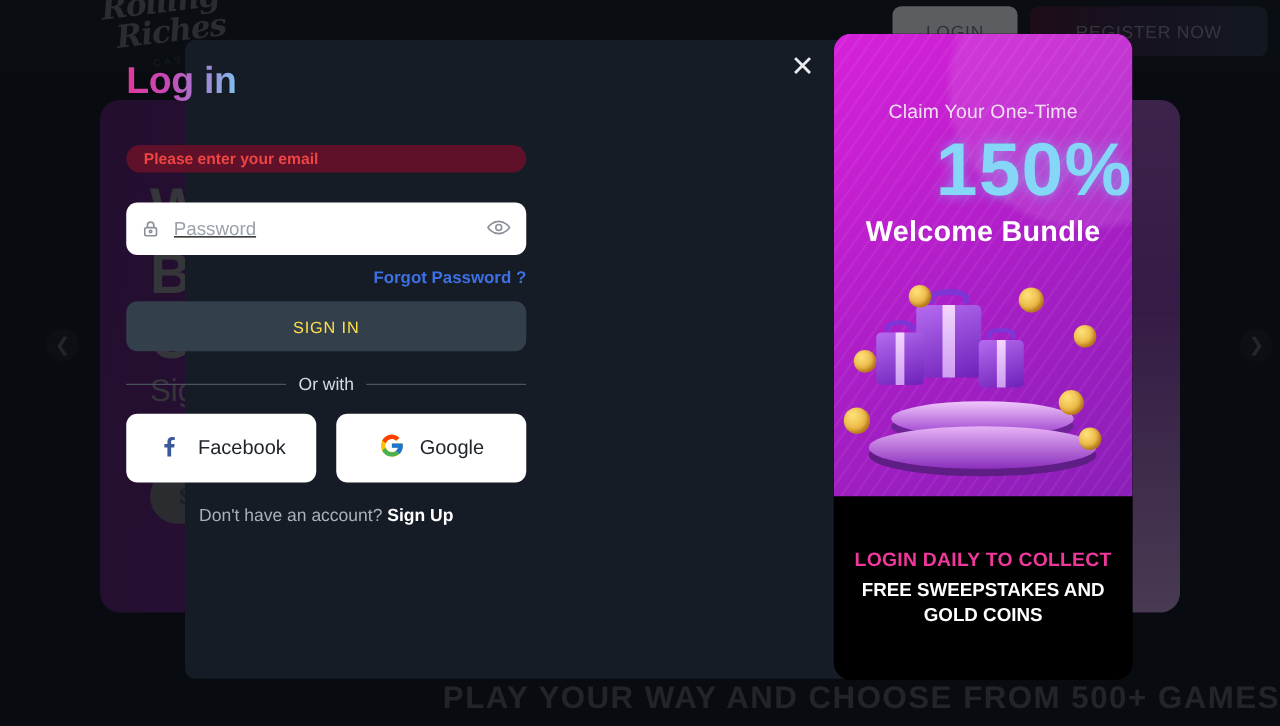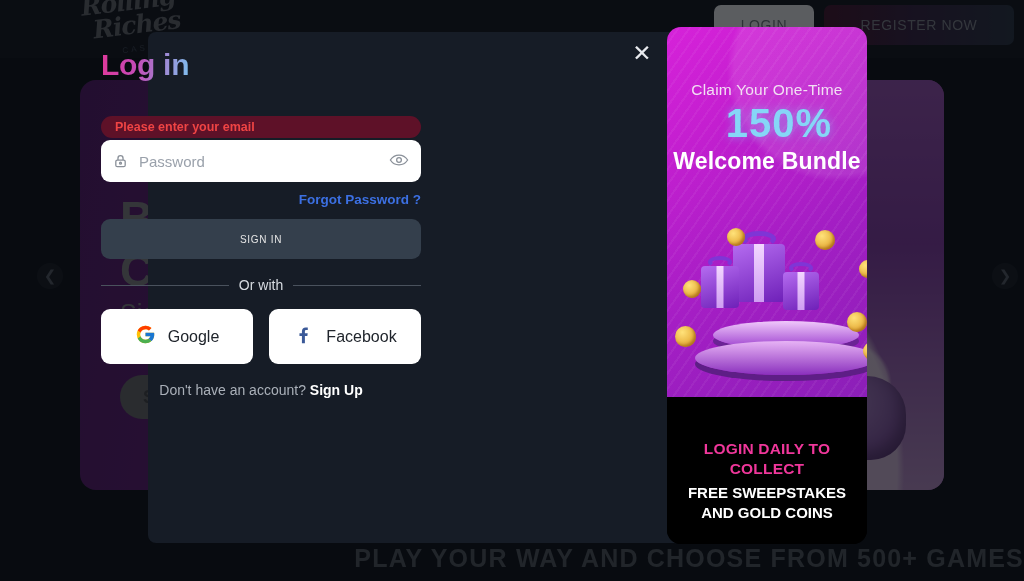--- a/index.html
+++ b/index.html
@@ -160,21 +160,21 @@
     display:flex; align-items:center; padding-left: 14px;
   }
 
   .forgot {
     margin-top: 10px; width: 320px; text-align:right;
     color:#3c70e3; font-size: 13.5px; font-weight: 700;
   }
 
   .signin-btn {
     margin-top: 12px; width: 320px; height: 40px; border-radius: 9px;
-    background:#343f4c; color:#e5e5e5; font-size: 10px; letter-spacing:.7px;
+    background:#343f4c; color:#fde047; font-size: 13px; letter-spacing:.7px;
     display:flex; align-items:center; justify-content:center;
   }
 
   .or-row { margin-top: 18px; width:320px; display:flex; align-items:center; gap: 10px; }
   .or-row .ln { flex:1; height:1px; background:#4a525d; }
   .or-row .or-txt { color:#d7dbe1; font-size: 14px; }
 
   .social { margin-top: 16px; width: 320px; display:flex; gap: 16px; }
   .soc-btn {
     flex:1; height: 55px; background:#fff; border-radius: 9px;
@@ -184,41 +184,41 @@
 
   .signup-row {
     margin-top: 18px; width:320px; text-align:center;
     color:#aab0b9; font-size: 14px;
   }
   .signup-row b { color:#fff; font-weight: 700; }
 
   
   .promo {
     position:absolute; left: 667px; top: 27px;
-    width: 200px; height: 517px; border-radius: 14px; overflow:hidden;
+    width: 239px; height: 517px; border-radius: 14px; overflow:hidden;
     background:#000;
   }
   .promo-top {
     position:relative; height: 370px;
     background: linear-gradient(145deg,#d622d9 0%,#c41fd0 25%,#a41ec4 60%,#8b1fb8 100%);
     overflow:hidden;
   }
   .promo-top::before{
     content:""; position:absolute; inset:0;
     background:
       repeating-linear-gradient(125deg, rgba(255,255,255,.05) 0 2px, transparent 2px 9px),
       radial-gradient(circle at 85% 12%, rgba(255,255,255,.10) 0 28%, transparent 30%);
   }
   .promo-claim {
     position:relative; text-align:center; color:#f2dff3;
     font-size: 15.5px; padding-top: 54px; letter-spacing:.2px;
   }
   .promo-150 {
-    position:relative; text-align:center; margin-top: 2px;
-    font-size: 40px; font-weight: 800; letter-spacing: 1px;
+    position:relative; text-align:right; margin-top: 2px;
+    font-size: 60px; font-weight: 800; letter-spacing: 1px;
     color:#86d6f7;
     text-shadow: 0 0 10px rgba(120,210,250,.55);
     background-image: repeating-linear-gradient(0deg, rgba(0,0,0,.30) 0 2px, transparent 2px 6px);
     -webkit-background-clip: text; background-clip: text; margin-left: 24px;
   }
   .promo-welcome {
     position:relative; text-align:center; color:#fff;
     font-size: 23px; font-weight: 800; margin-top: 2px; letter-spacing:.2px;
   }
   .gift-art { position:absolute; left:0; right:0; top: 195px; height: 175px; }
@@ -305,21 +305,21 @@
 
   <div class="modal-close">✕</div>
 
   <div class="login-title">Log in</div>
 
   <div class="form">
 
 
     <div class="err-bar">Please enter your email</div>
 
-    <div class="field" style="margin-top:2px;">
+    <div class="field" style="margin-top:24px;text-decoration:underline;">
       <span class="f-icon">
         <svg width="15" height="16" viewBox="0 0 16 16" fill="none" stroke="#8a9099" stroke-width="1.4">
           <rect x="3" y="7" width="10" height="7" rx="1.6"></rect>
             <path d="M5.3 7V5a2.7 2.7 0 015.4 0v2"></path>
           <circle cx="8" cy="10.3" r="1"></circle>
         </svg>
       </span>
       <input class="f-input" type="password" value="" placeholder="Password" style="">
       <span class="eye-btn">
         <svg width="20" height="16" viewBox="0 0 22 16" fill="none" stroke="#8a9099" stroke-width="1.4">
@@ -335,36 +335,36 @@
 
     <div class="or-row">
       <span class="ln"></span>
       <span class="or-txt">Or with</span>
       <span class="ln"></span>
     </div>
 
     <div class="social">
       <div class="soc-btn">
         <span>
+          <svg width="21" height="21" viewBox="0 0 24 24" fill="#3b5998">
+            <path d="M13.6 22v-8.2h2.8l.4-3.2h-3.2V8.5c0-.9.3-1.6 1.6-1.6h1.7V4.1c-.3 0-1.3-.1-2.5-.1-2.5 0-4.2 1.5-4.2 4.3v2.3H7.4v3.2h2.8V22h3.4z"></path>
+          </svg>
+        </span>
+        <span>Facebook</span>
+      </div>
+      <div class="soc-btn">
+        <span>
           <svg width="21" height="21" viewBox="0 0 48 48">
             <path fill="#FFC107" d="M43.6 20.1H42V20H24v8h11.3C33.7 32.7 29.3 36 24 36a12 12 0 110-24c3.1 0 5.8 1.2 7.9 3.1l5.7-5.7A20 20 0 004 24a20 20 0 0020 20c11 0 20-8 20-20 0-1.3-.1-2.6-.4-3.9z"></path>
             <path fill="#FF3D00" d="M6.3 14.7l6.6 4.8A12 12 0 0124 12c3.1 0 5.8 1.2 7.9 3.1l5.7-5.7A20 20 0 006.3 14.7z"></path>
             <path fill="#4CAF50" d="M24 44c5.2 0 9.9-2 13.4-5.2l-6.2-5.2A11.9 11.9 0 0124 36c-5.3 0-9.7-3.3-11.3-8l-6.5 5A20 20 0 0024 44z"></path>
             <path fill="#1976D2" d="M43.6 20.1H42V20H24v8h11.3a12 12 0 01-4.1 5.6l6.2 5.2C36.9 40.2 44 35 44 24c0-1.3-.1-2.6-.4-3.9z"></path>
           </svg>
         </span>
         <span>Google</span>
-      </div>
-      <div class="soc-btn">
-        <span>
-          <svg width="21" height="21" viewBox="0 0 24 24" fill="#3b5998">
-            <path d="M13.6 22v-8.2h2.8l.4-3.2h-3.2V8.5c0-.9.3-1.6 1.6-1.6h1.7V4.1c-.3 0-1.3-.1-2.5-.1-2.5 0-4.2 1.5-4.2 4.3v2.3H7.4v3.2h2.8V22h3.4z"></path>
-          </svg>
-        </span>
-        <span>Facebook</span>
       </div>
     </div>
 
     <div class="signup-row">
       <span>Don't have an account?</span>
       <b>Sign Up</b>
     </div>
   </div>
 
   <div class="promo">

